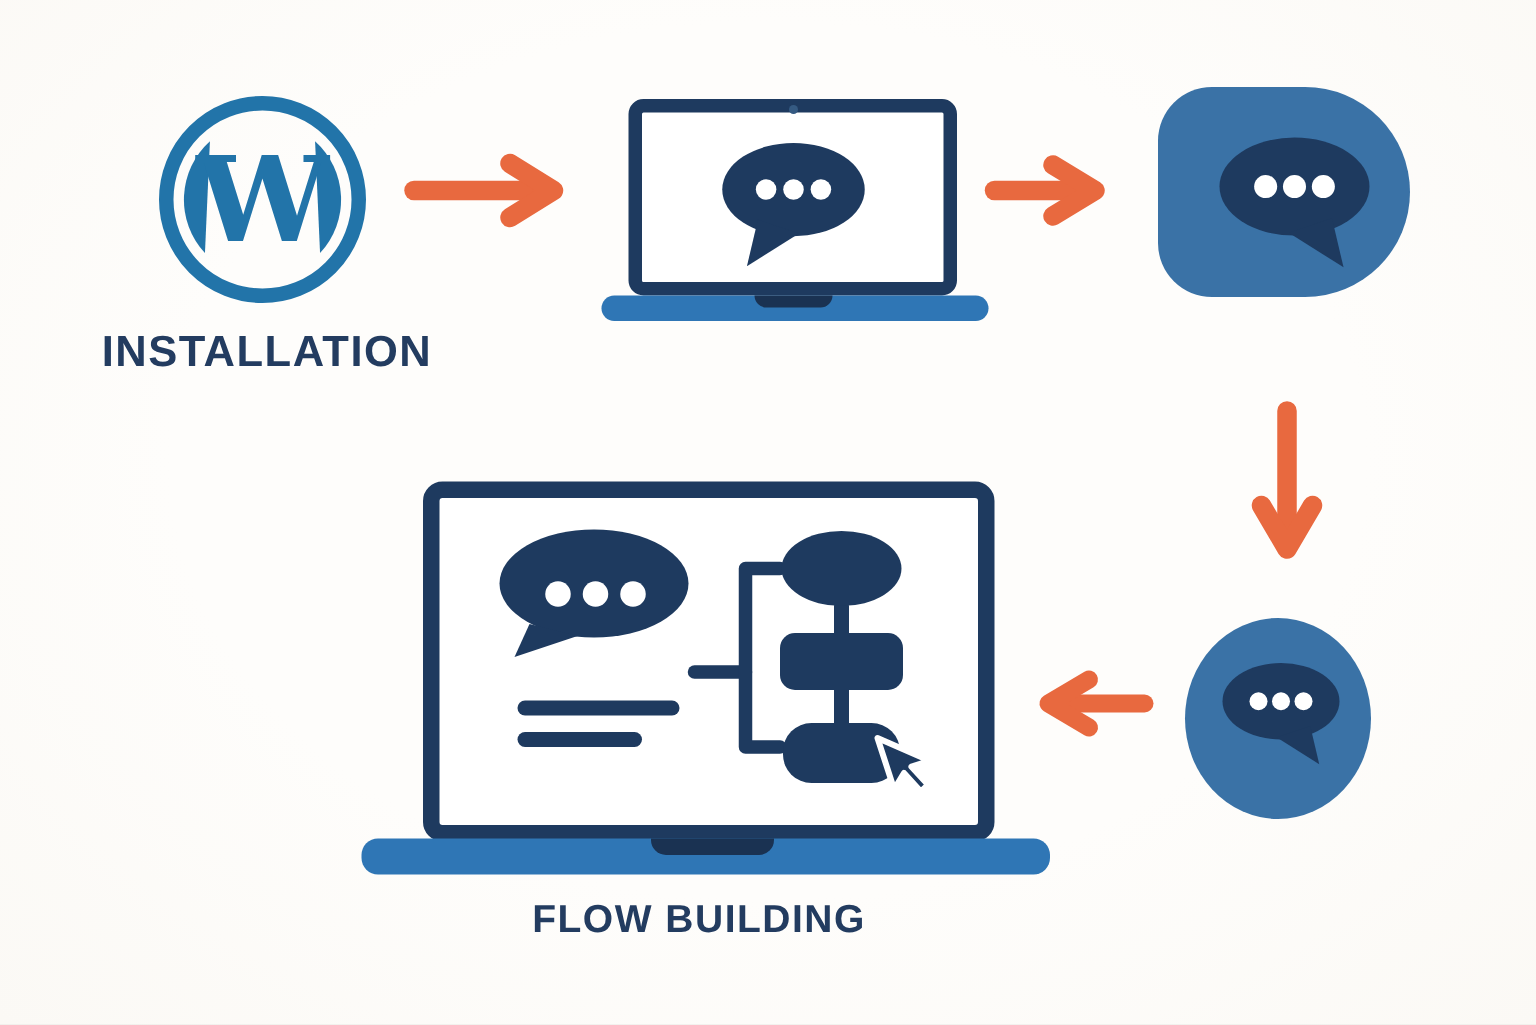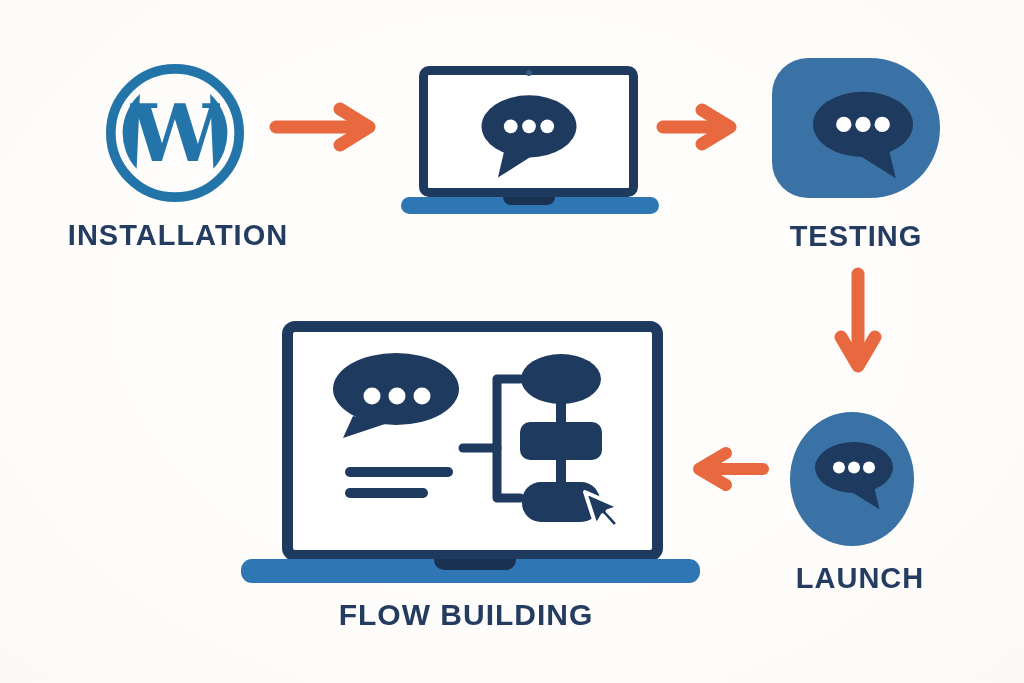--- a/index.html
+++ b/index.html
@@ -19,21 +19,21 @@
   .stage{
     position:relative;width:1024px;height:683px;overflow:hidden;
     background:radial-gradient(ellipse at 50% 45%, #FEFDFB 55%, var(--bg) 100%);
   }
   .abs{position:absolute;}
   .step-label{
     position:absolute;width:280px;text-align:center;
     font-weight:700;font-size:29px;line-height:1.1;
     color:var(--text);letter-spacing:1px;
   }
-  .flow-label{font-size:30px;}
+  .flow-label{font-size:26px;}
   
   .laptop-screen{
     position:absolute;background:var(--white);
     border:9px solid var(--navy);border-radius:10px;
   }
   .laptop-screen.big{border-width:11px;border-radius:13px;}
   .laptop-base{
     position:absolute;background:var(--blue);border-radius:9px;
   }
   .laptop-notch{
@@ -104,38 +104,36 @@
   <div class="testing-blob" style="left:772px;top:58px;width:168px;height:140px;"></div>
   <svg class="abs" style="left:796px;top:84px;" width="134" height="100" viewBox="0 0 120 104">
     <g transform="translate(120,0) scale(-1,1)">
       <ellipse class="fill-navy" cx="60" cy="42" rx="52" ry="34"></ellipse>
       <path class="fill-navy" d="M34 64 L26 98 L64 74 Z"></path>
     </g>
     <circle class="fill-white" cx="40" cy="42" r="8"></circle>
     <circle class="fill-white" cx="60" cy="42" r="8"></circle>
     <circle class="fill-white" cx="80" cy="42" r="8"></circle>
   </svg>
-  <div class="step-label" style="left:716px;top:221px;">TESTING</div>
 
   <svg class="abs arrow" style="left:833px;top:266px;" width="50" height="122" viewBox="0 0 50 122">
     <path d="M25 8 V90"></path>
       <path d="M8 71 L25 100 L42 71"></path>
   </svg>
 
   <div class="launch-circle" style="left:790px;top:412px;width:124px;height:134px;"></div>
   <svg class="abs" style="left:809px;top:432px;" width="90" height="86" viewBox="0 0 120 104">
     <g transform="translate(120,0) scale(-1,1)">
       <ellipse class="fill-navy" cx="60" cy="42" rx="52" ry="34"></ellipse>
       <path class="fill-navy" d="M34 64 L26 98 L64 74 Z"></path>
     </g>
     <circle class="fill-white" cx="40" cy="42" r="8"></circle>
     <circle class="fill-white" cx="60" cy="42" r="8"></circle>
     <circle class="fill-white" cx="80" cy="42" r="8"></circle>
   </svg>
-  <div class="step-label" style="left:720px;top:563px;">LAUNCH</div>
 
   <svg class="abs arrow thin" style="left:688px;top:444px;" width="82" height="50" viewBox="0 0 82 50">
     <path d="M75 25 H22"></path>
       <path d="M38 9 L11 25 L38 41"></path>
   </svg>
 
   <div class="laptop-screen big" style="left:282px;top:321px;width:381px;height:240px;"></div>
   <svg class="abs" style="left:293px;top:332px;" width="359" height="218" viewBox="0 0 359 218">
 
     <g>

